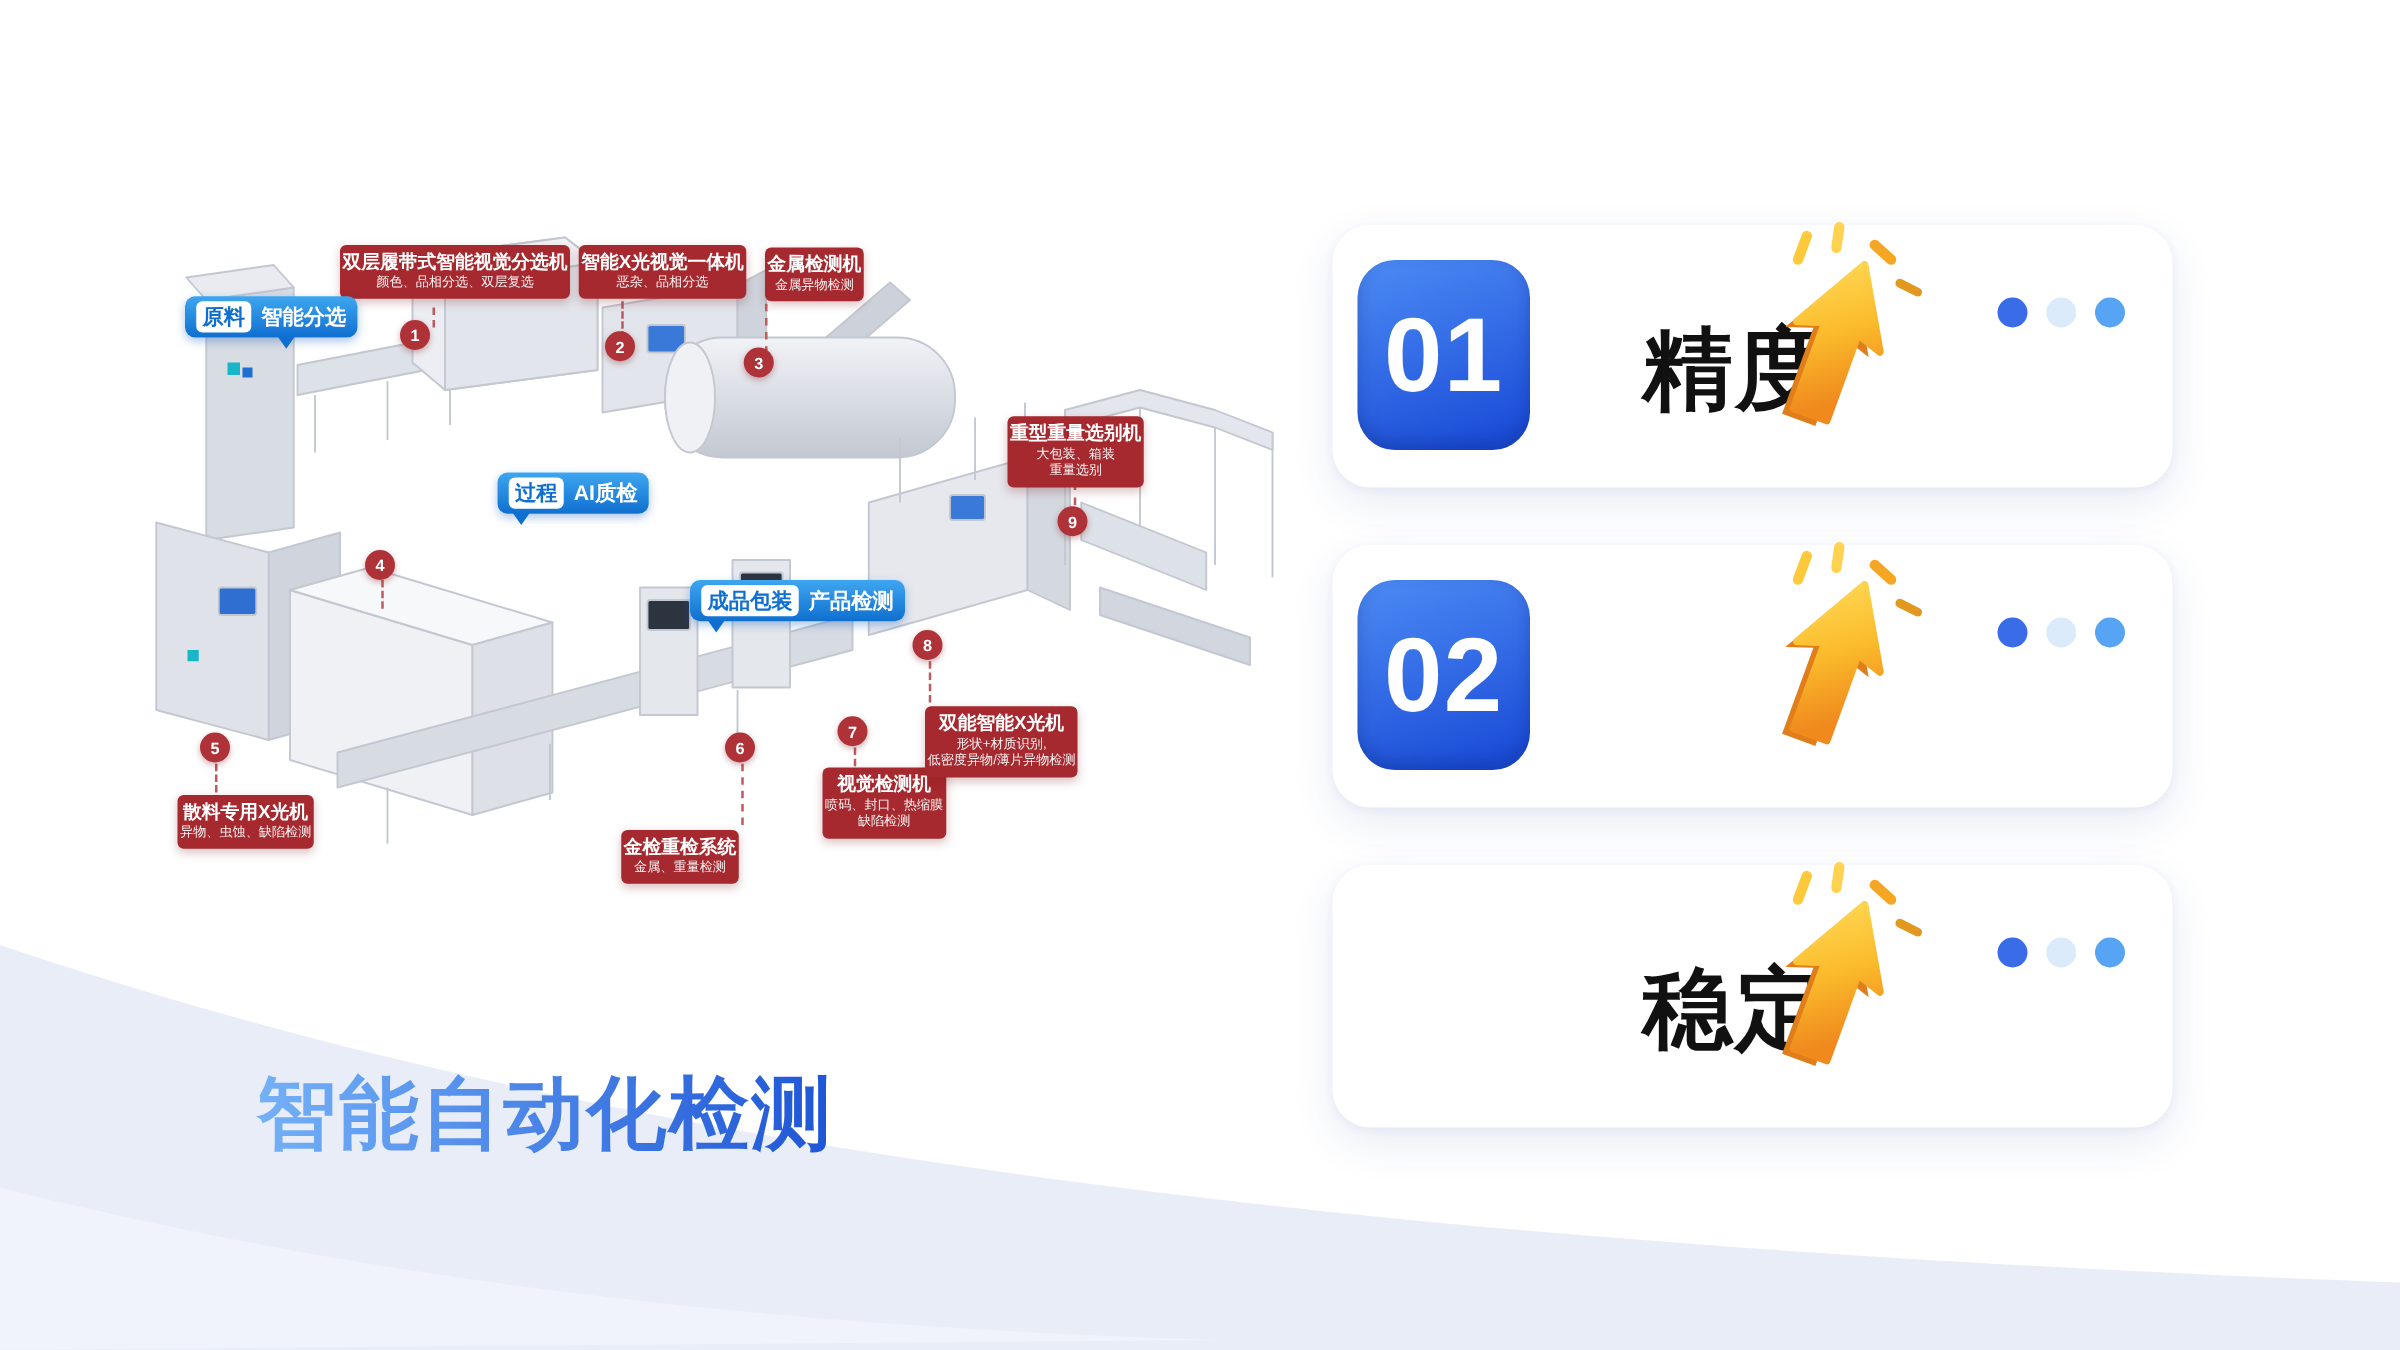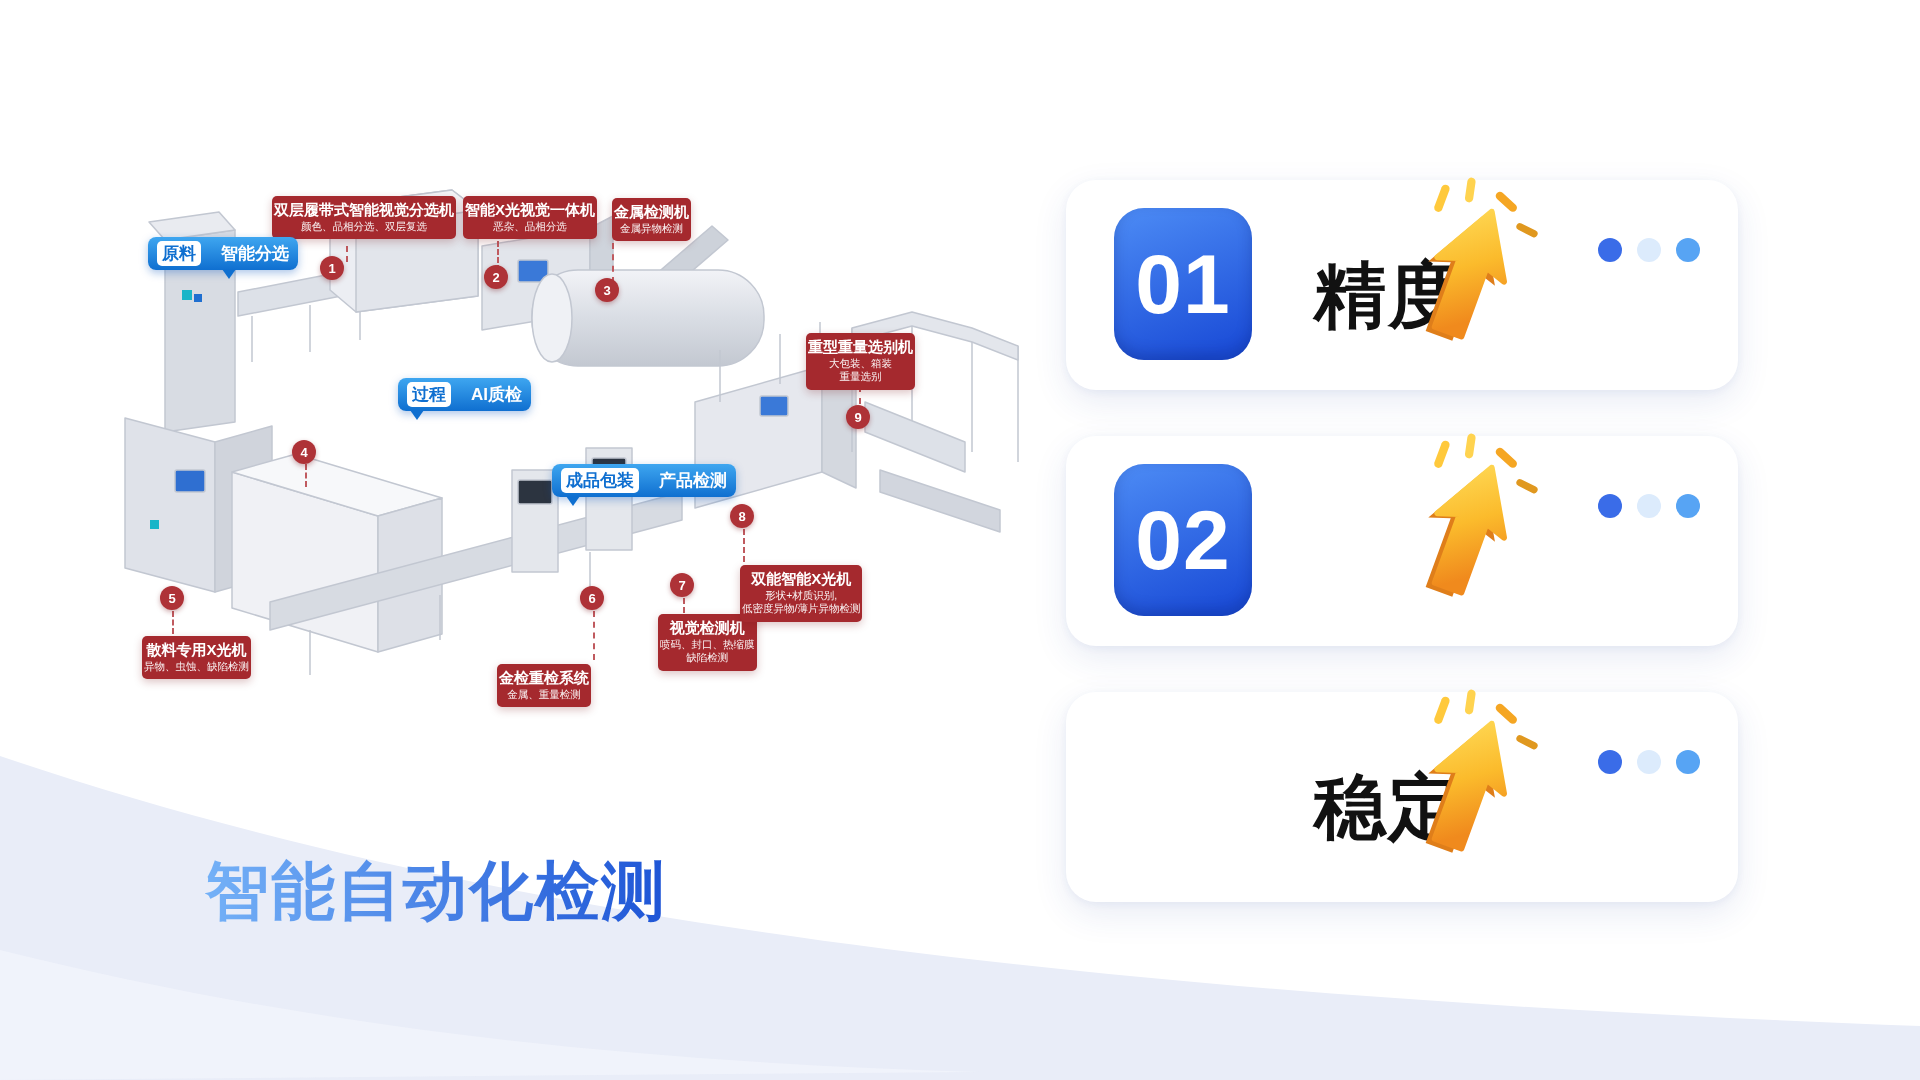--- a/index.html
+++ b/index.html
@@ -43,21 +43,21 @@
   .connector{position:absolute;width:0;border-left:2px dashed var(--connector-red);z-index:4;}
 
   
   .stage{
     position:absolute; background:linear-gradient(180deg,var(--stage-blue-1),var(--stage-blue-2));
     border-radius:8px; padding:4px 9px; white-space:nowrap;
     box-shadow:0 3px 8px rgba(15,90,190,.35); z-index:7;
   }
   .stage-chip{
     background:#fff;color:var(--chip-blue);font-weight:bold;font-size:17px;
-    border-radius:5px;padding:1px 5px;margin-right:20px;display:inline-block;
+    border-radius:5px;padding:1px 5px;margin-right:8px;display:inline-block;
   }
   .stage-rest{color:#fff;font-weight:bold;font-size:17px;}
   .stage-arrow{
     position:absolute;bottom:-9px;width:0;height:0;
     border-left:7px solid transparent;border-right:7px solid transparent;
     border-top:10px solid var(--stage-blue-2);
   }
 
   
   .page-title{
@@ -73,21 +73,20 @@
   .card{
     position:absolute;left:1066px;width:672px;height:210px;background:#fff;
     border-radius:30px;box-shadow:0 12px 34px rgba(40,70,160,.10),0 2px 8px rgba(40,70,160,.06);
     z-index:9;
   }
   .badge{
     position:absolute;left:20px;top:28px;width:138px;height:152px;border-radius:30px;
     background:linear-gradient(160deg,var(--badge-g1) 0%,var(--badge-g2) 90%);
     display:flex;align-items:center;justify-content:center;
     box-shadow:inset 0 -6px 14px rgba(0,20,90,.25);
-    margin-left:28px;
   }
   .badge span{color:#fff;font-size:84px;font-weight:bold;letter-spacing:1px;}
   .feature-label{
     position:absolute;left:248px;top:68px;font-size:72px;font-weight:bold;color:#111;
     letter-spacing:2px;
   }
   .cursor-arrow{position:absolute;left:344px;top:-22px;width:130px;height:220px;overflow:visible;}
   .dots{position:absolute;left:532px;top:58px;display:flex;gap:15px;}
   .dots i{width:24px;height:24px;border-radius:50%;display:block;}
   .dots .d1{background:var(--dot-1);}

